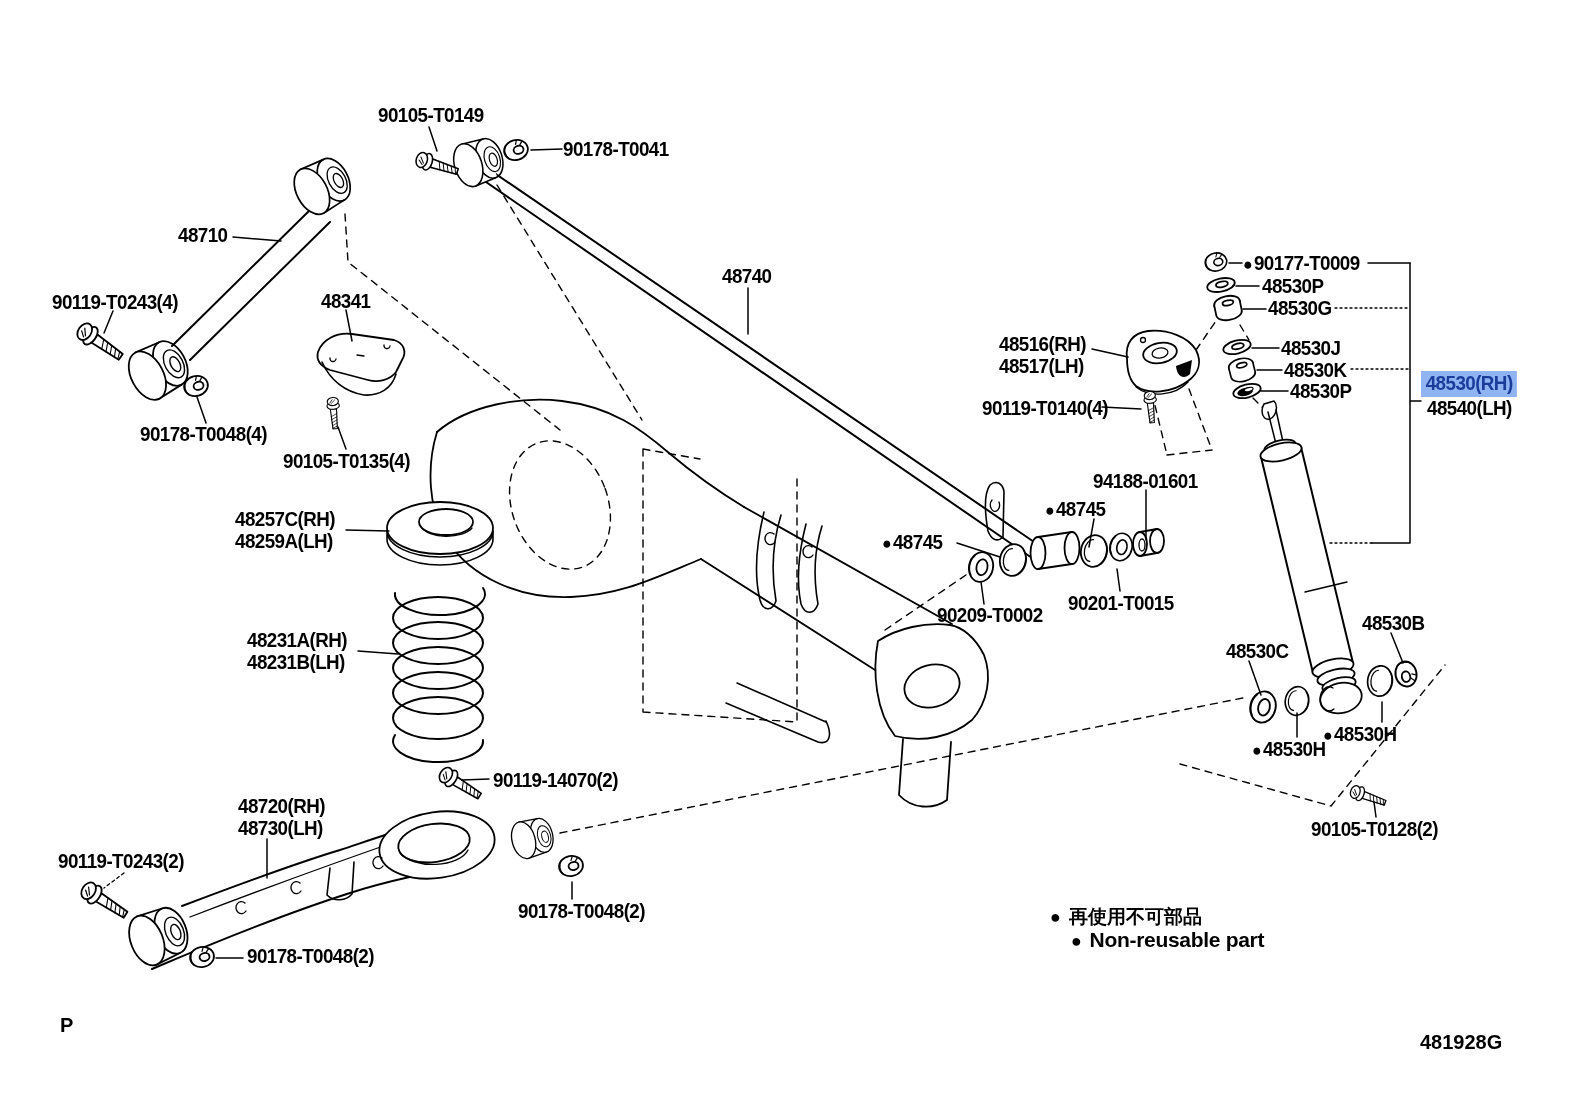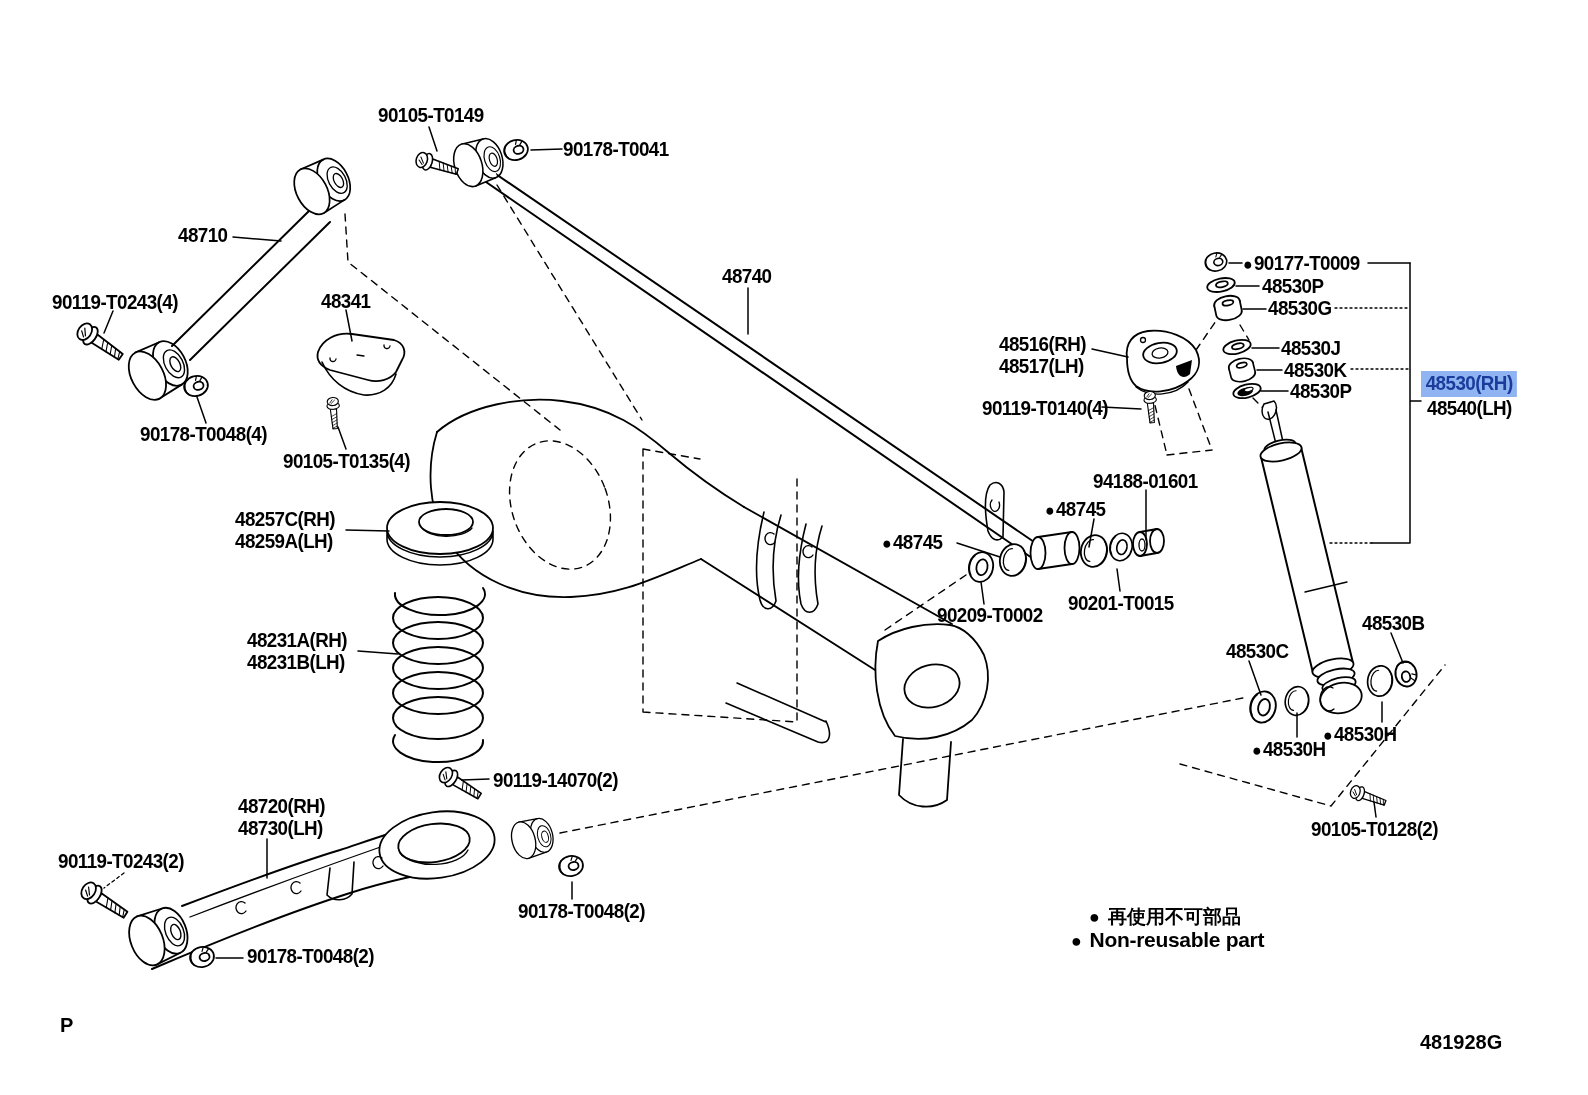--- a/index.html
+++ b/index.html
@@ -281,18 +281,18 @@
 <div class="lbl" style="left:1323px;top:724px"><span class="b">●</span><span>48530H</span></div>
 <div class="lbl" style="left:1252px;top:739px"><span class="b">●</span><span>48530H</span></div>
 <div class="lbl" style="left:1311px;top:819px">90105-T0128(2)</div>
 <div class="lbl" style="left:493px;top:770px">90119-14070(2)</div>
 <div class="lbl" style="left:238px;top:796px">48720(RH)</div>
 <div class="lbl" style="left:238px;top:818px">48730(LH)</div>
 <div class="lbl" style="left:58px;top:851px">90119-T0243(2)</div>
 <div class="lbl" style="left:518px;top:901px">90178-T0048(2)</div>
 <div class="lbl" style="left:247px;top:946px">90178-T0048(2)</div>
 
-<div class="legend-line jp" style="left:1089px;top:904px"><span class="b">●</span><span>再使用不可部品</span></div>
+<div class="legend-line jp" style="left:1050px;top:904px"><span class="b">●</span><span>再使用不可部品</span></div>
 <div class="legend-line en" style="left:1071px;top:928px"><span class="b">●</span><span>Non-reusable part</span></div>
 <div class="footer-txt" style="left:60px;top:1014px">P</div>
 <div class="footer-txt" style="left:1420px;top:1031px">481928G</div>
 
 </div>
 
 </body></html>

